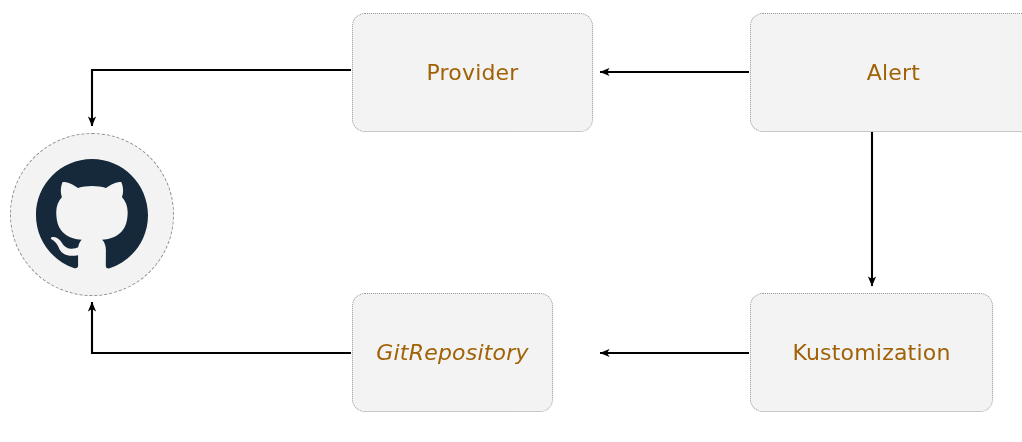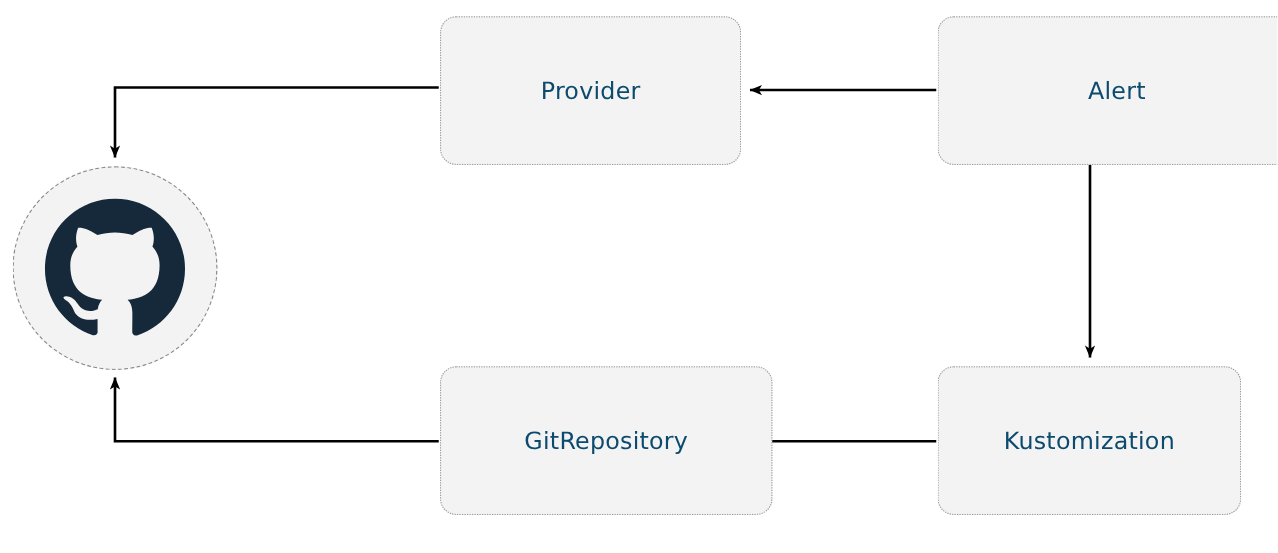--- a/index.html
+++ b/index.html
@@ -22,29 +22,29 @@
     box-sizing: border-box;
     background: #f3f3f3;
     border: 1.6px dotted #9a9a9a;
     border-radius: 13px;
     display: flex;
     align-items: center;
     justify-content: center;
     z-index: 3;
   }
   .node-label {
-    font-size: 19px;
-    color: #0c4a6e;
+    font-size: 22px;
+    color: #a16207;
     letter-spacing: 0.2px;
     white-space: nowrap;
     font-weight: 400;
   }
   #node-provider   { left: 352px; top: 13px;  width: 241px; height: 119px; }
   #node-alert      { left: 750px; top: 13px;  width: 287px; height: 119px; }
-  #node-gitrepo    { left: 352px; top: 293px; width: 266px; height: 119px; }
+  #node-gitrepo    { left: 352px; top: 293px; width: 201px; height: 119px; font-style: italic; }
   #node-kustomize  { left: 750px; top: 293px; width: 243px; height: 119px; }
 
   #node-source {
     position: absolute;
     left: 10px;
     top: 133px;
     width: 164px;
     height: 163px;
     box-sizing: border-box;
     background: #f3f3f3;

